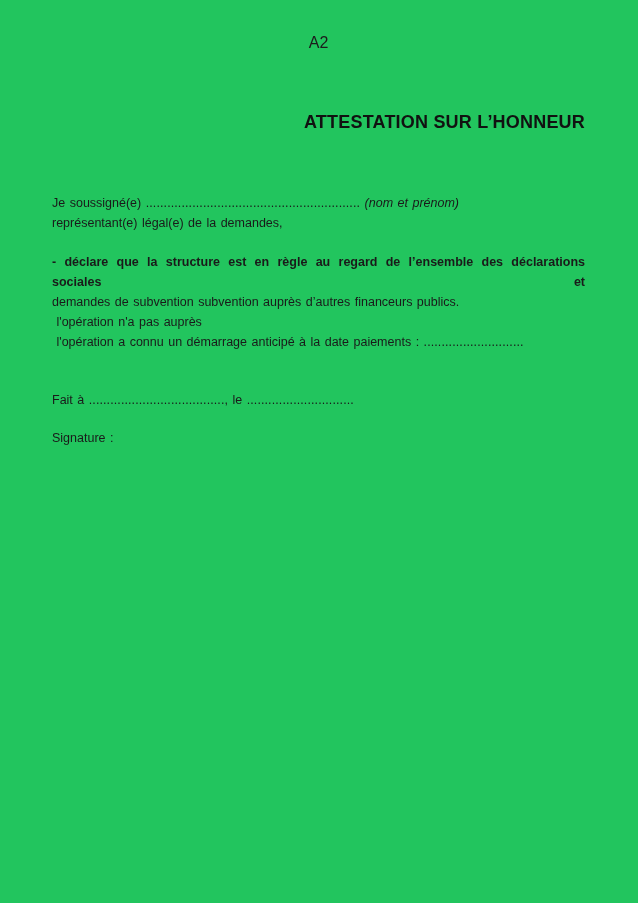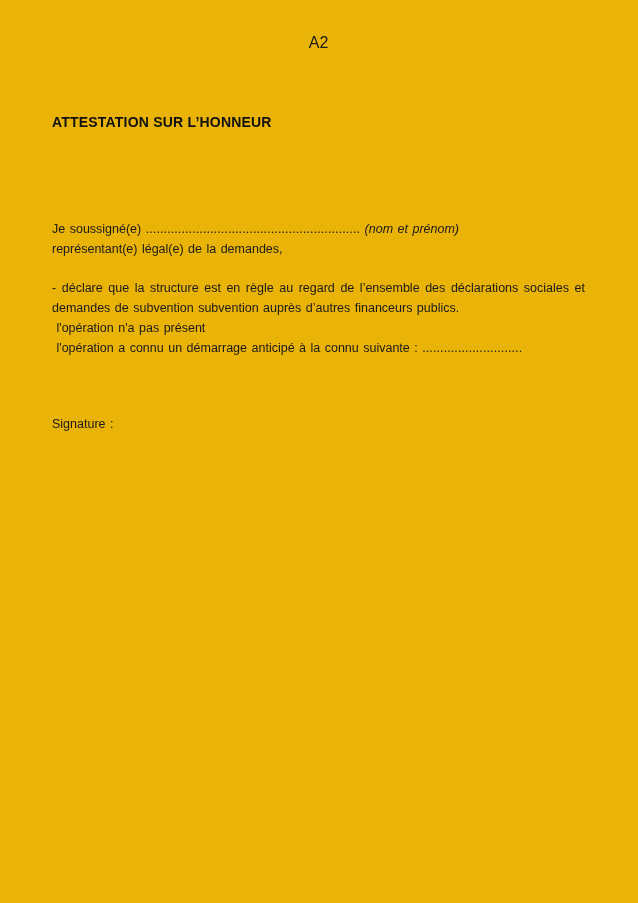--- a/index.html
+++ b/index.html
@@ -4,58 +4,59 @@
 <style>
   html, body {
     margin: 0;
     padding: 0;
     background: #ffffff;
   }
   .page {
     position: relative;
     width: 638px;
     height: 903px;
-    background: #eab308;
+    background: #22c55e;
     overflow: hidden;
     font-family: "Liberation Sans", "DejaVu Sans", sans-serif;
     color: #1a1a1a;
   }
   .content {
     padding-left: 52px;
     padding-right: 53px;
   }
   .doc-code {
     margin-top: 33px;
     text-align: center;
     font-size: 16px;
     line-height: 20px;
     color: #1c1c1c;
   }
   .doc-title {
     margin-top: 60px;
-    text-align: left;
-    font-size: 14px;
+    text-align: right;
+    font-size: 18px;
     font-weight: bold;
     line-height: 18px;
     letter-spacing: 0.2px;
     color: #111111;
   }
   .body-lines {
-    margin-top: 88px;
+    margin-top: 62px;
     font-size: 12.5px;
   }
   .line {
     line-height: 20px;
     white-space: pre-wrap;
     word-spacing: 1px;
   }
   .line.justify {
     white-space: normal;
     text-align: justify;
     text-align-last: justify;
+    font-weight: bold;
   }
   .italic {
     font-style: italic;
   }
   .dots {
     letter-spacing: 0.1px;
   }
   .spacer {
     width: 100%;
   }
@@ -66,20 +67,21 @@
 <div class="page">
   <div class="content">
     <div class="doc-code">A2</div>
     <div class="doc-title">ATTESTATION SUR L’HONNEUR</div>
     <div class="body-lines">
         <div class="line"><span class="">Je soussigné(e) </span><span class="dots">............................................................</span><span class=""> </span><span class="italic">(nom et prénom)</span></div>
         <div class="line"><span class="">représentant(e) légal(e) de la demandes,</span></div>
         <div class="spacer" style="height: 19px;"></div>
         <div class="line justify"><span class="">- déclare que la structure est en règle au regard de l’ensemble des déclarations sociales et</span></div>
         <div class="line"><span class="">demandes de subvention subvention auprès d’autres financeurs publics.</span></div>
-        <div class="line"><span class=""> l'opération n'a pas présent</span></div>
-        <div class="line"><span class=""> l'opération a connu un démarrage anticipé à la connu suivante : </span><span class="dots">............................</span></div>
+        <div class="line"><span class=""> l'opération n'a pas auprès</span></div>
+        <div class="line"><span class=""> l'opération a connu un démarrage anticipé à la date paiements : </span><span class="dots">............................</span></div>
         <div class="spacer" style="height: 38px;"></div>
+        <div class="line"><span class="">Fait à </span><span class="dots">......................................</span><span class="">, le </span><span class="dots">..............................</span></div>
         <div class="spacer" style="height: 18px;"></div>
         <div class="line"><span class="">Signature :</span></div>
       </div>
   </div>
 </div>
 
 </body></html>

